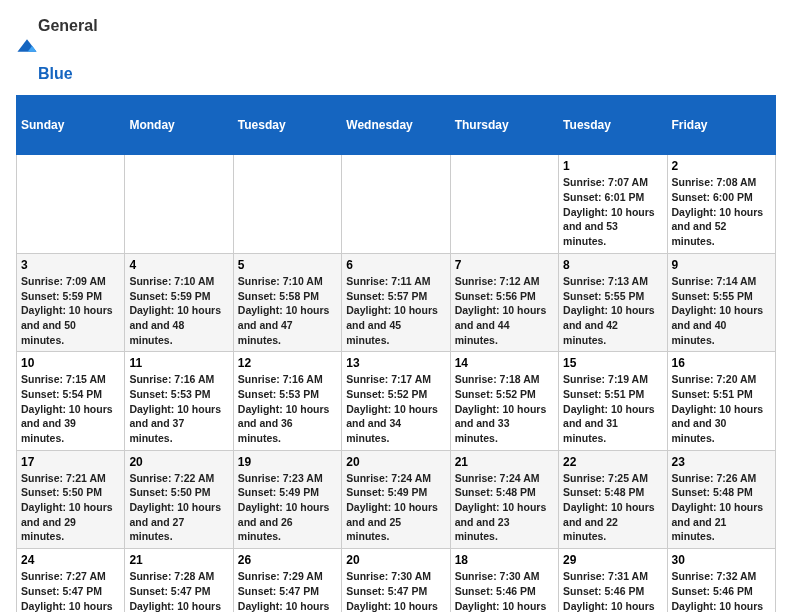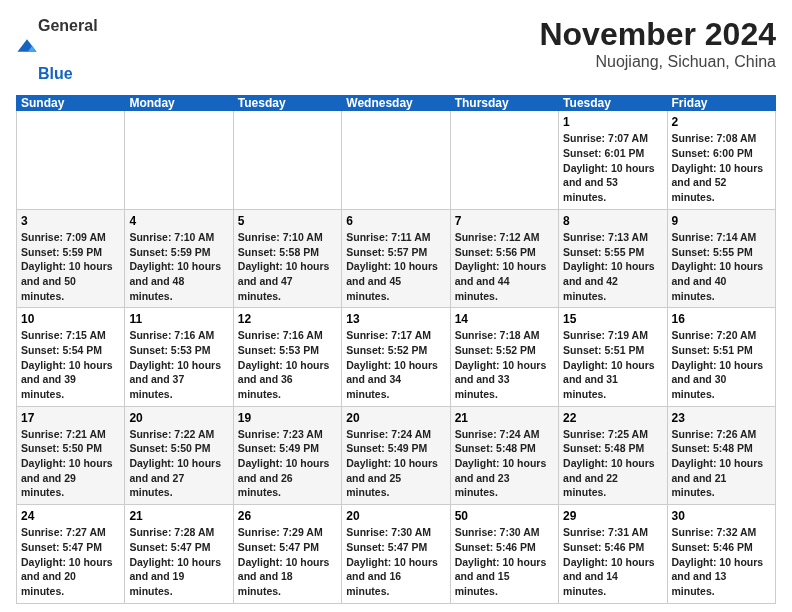--- a/index.html
+++ b/index.html
@@ -38,21 +38,21 @@
       color: #444;
     }
     .calendar {
       width: 100%;
       border-collapse: collapse;
       font-size: 11px;
     }
     .calendar th {
       background: #1565c0;
       color: #fff;
-      padding: 0 4px;
+      padding: 22px 4px;
       text-align: left;
       font-size: 12px;
       font-weight: bold;
       border: 1px solid #1565c0;
     }
     .calendar td {
       border: 1px solid #ccc;
       vertical-align: top;
       padding: 4px;
       width: calc(100% / 7);
@@ -93,24 +93,20 @@
       <svg class="logo-icon" viewBox="0 0 30 30" xmlns="http://www.w3.org/2000/svg">
         <polygon points="15,3 28,20 2,20" fill="#1565c0"></polygon>
         <polygon points="22,12 28,20 16,20" fill="#42a5f5"></polygon>
       </svg>
     </div>
     <div>
       <div class="logo-general" style="font-size:16px;font-weight:bold;color:#333;line-height:1.2;">General</div>
       <div class="logo-blue" style="font-size:16px;font-weight:bold;color:#1565c0;line-height:1.2;margin-top:29px;">Blue</div>
     </div>
   </div>
-  <div class="title-block">
-    <div class="month-title">November 2024</div>
-    <div class="location">Nuojiang, Sichuan, China</div>
-  </div>
 </div>
 
 <table class="calendar">
   <thead>
     <tr id="header-row">
         <th>Sunday</th>
         <th>Monday</th>
         <th>Tuesday</th>
         <th>Wednesday</th>
         <th>Thursday</th>
@@ -235,21 +231,21 @@
         </td>
         <td>
           <span class="day-number">26</span>
           <div class="day-info">Sunrise: 7:29 AM<br>Sunset: 5:47 PM<br>Daylight: 10 hours<br>and and 18 minutes.</div>
         </td>
         <td>
           <span class="day-number">20</span>
           <div class="day-info">Sunrise: 7:30 AM<br>Sunset: 5:47 PM<br>Daylight: 10 hours<br>and and 16 minutes.</div>
         </td>
         <td>
-          <span class="day-number">50</span>
+          <span class="day-number">18</span>
           <div class="day-info">Sunrise: 7:30 AM<br>Sunset: 5:46 PM<br>Daylight: 10 hours<br>and and 15 minutes.</div>
         </td>
         <td>
           <span class="day-number">29</span>
           <div class="day-info">Sunrise: 7:31 AM<br>Sunset: 5:46 PM<br>Daylight: 10 hours<br>and and 14 minutes.</div>
         </td>
         <td>
           <span class="day-number">30</span>
           <div class="day-info">Sunrise: 7:32 AM<br>Sunset: 5:46 PM<br>Daylight: 10 hours<br>and and 13 minutes.</div>
         </td>

